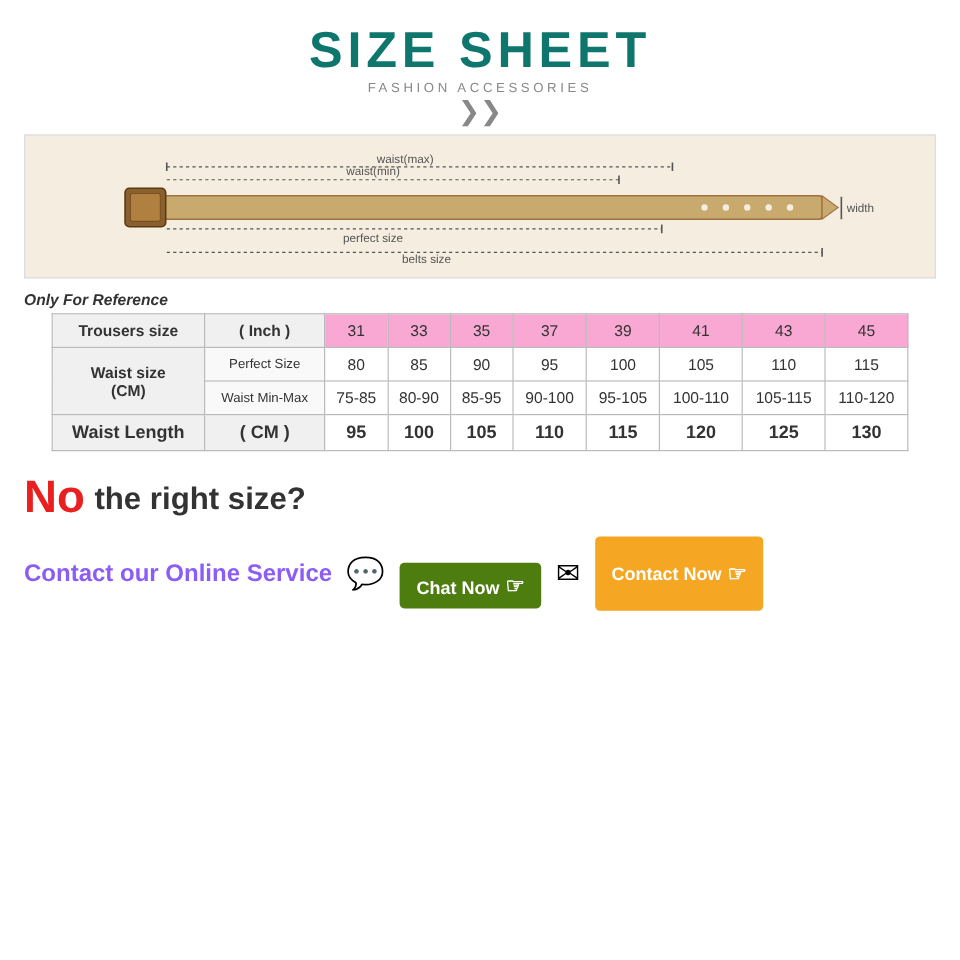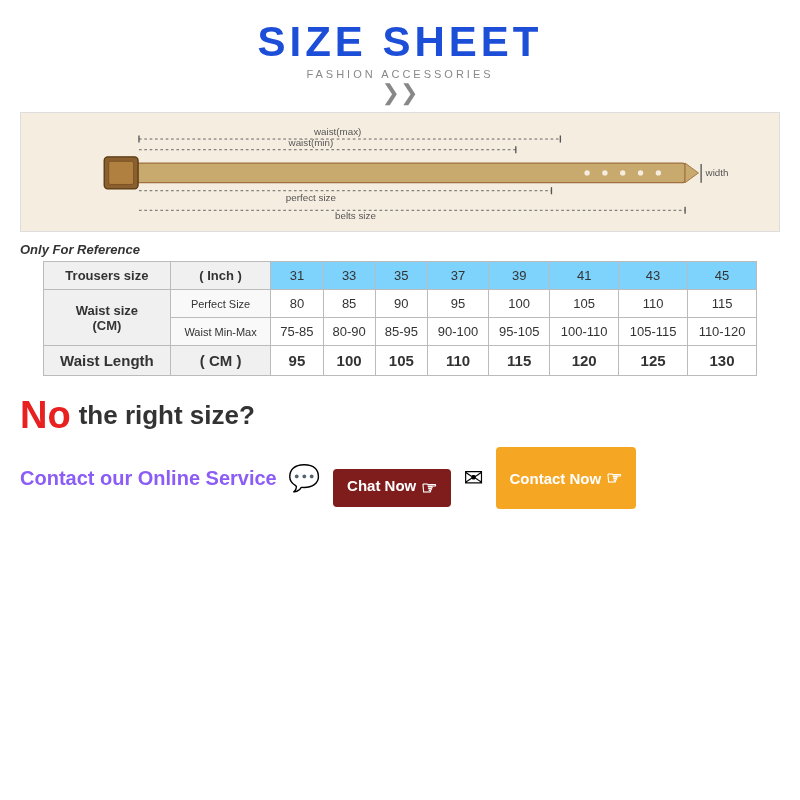--- a/index.html
+++ b/index.html
@@ -15,21 +15,21 @@
       height: 800px;
       padding: 10px 20px;
       display: flex;
       flex-direction: column;
       align-items: center;
     }
     
     .title {
       font-size: 42px;
       font-weight: bold;
-      color: #1d4ed8;
+      color: #0f766e;
       letter-spacing: 4px;
       margin-top: 8px;
       text-align: left;
     }
     .subtitle {
       font-size: 11px;
       color: #888;
       letter-spacing: 3px;
       margin-top: 2px;
       text-align: center;
@@ -74,21 +74,21 @@
       border-collapse: collapse;
       font-size: 13px;
     }
     .size-table th, .size-table td {
       border: 1px solid #bbb;
       text-align: center;
       padding: 6px 4px;
       color: #333;
     }
     .size-table thead th {
-      background: #7dd3fc;
+      background: #f9a8d4;
       font-weight: normal;
     }
     .size-table .row-header {
       background: #f0f0f0;
       font-weight: bold;
     }
     .size-table .sub-header {
       background: #f9f9f9;
       font-size: 11px;
       font-weight: normal;
@@ -132,23 +132,23 @@
       align-items: center;
       gap: 12px;
     }
     .contact-label {
       font-size: 20px;
       font-weight: bold;
       color: #8b5cf6;
     }
     .chat-btn {
       display: flex;
-      align-items: flex-start;
+      align-items: flex-end;
       gap: 5px;
-      background: #7f1d1d;
+      background: #4d7c0f;
       color: white;
       border: none;
       padding: 8px 14px;
       font-size: 15px;
       font-weight: bold;
       border-radius: 4px;
       cursor: pointer;
       margin-top: 19px;
     }
     .contact-btn {

